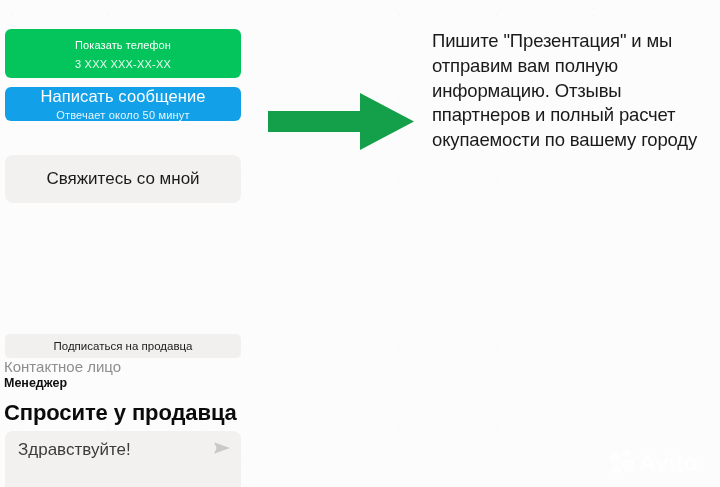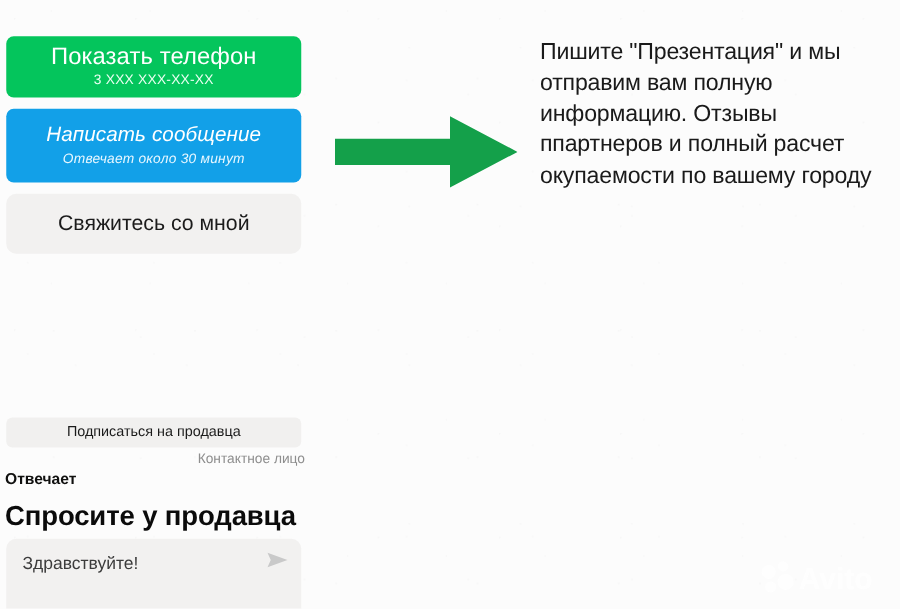--- a/index.html
+++ b/index.html
@@ -48,37 +48,36 @@
     user-select: none;
   }
 
   #btn-phone {
     top: 29px;
     height: 49px;
     background: #04c55c;
   }
   #btn-phone .btn-main {
     color: #ffffff;
-    font-size: 19px;
+    font-size: 11px;
     line-height: 19px;
     letter-spacing: 0.1px;
   }
   #btn-phone .btn-sub {
     color: #eafff2;
     font-size: 11px;
     line-height: 13px;
     margin-top: 3px;
     letter-spacing: 0.2px;
   }
 
   #btn-message {
     top: 87px;
-    height: 59px;
+    height: 34px;
     background: #12a0e8;
-    font-style: italic;
   }
   #btn-message .btn-main {
     color: #ffffff;
     font-size: 16.5px;
     line-height: 19px;
     letter-spacing: 0.1px;
   }
   #btn-message .btn-sub {
     color: #e8f7ff;
     font-size: 11px;
@@ -123,23 +122,22 @@
 
   
   #contact-person {
     position: absolute;
     left: 4px;
     top: 360px;
     width: 240px;
   }
   #contact-person .cp-label {
     color: #8e8e8e;
-    font-size: 11px;
+    font-size: 15px;
     line-height: 14px;
-    text-align: right;
   }
   #contact-person .cp-value {
     color: #10100f;
     font-size: 12.5px;
     line-height: 15px;
     font-weight: bold;
     margin-top: 2px;
   }
 
   
@@ -164,21 +162,21 @@
     box-sizing: border-box;
     background: #f2f1f0;
     border-radius: 8px 8px 0 0;
     cursor: text;
   }
   #chat-placeholder {
     position: absolute;
     left: 13px;
     top: 11px;
     color: #3c3c3c;
-    font-size: 14px;
+    font-size: 17px;
     line-height: 16px;
   }
   #send-icon {
     position: absolute;
     right: 9px;
     top: 8px;
     width: 20px;
     height: 18px;
     cursor: pointer;
   }
@@ -221,34 +219,34 @@
 
 <div id="screen">
 
   <div class="btn" id="btn-phone">
     <span class="btn-main">Показать телефон</span>
     <span class="btn-sub">3 XXX XXX-XX-XX</span>
   </div>
 
   <div class="btn" id="btn-message">
     <span class="btn-main">Написать сообщение</span>
-    <span class="btn-sub">Отвечает около 30 минут</span>
+    <span class="btn-sub">Отвечает около 50 минут</span>
   </div>
 
   <div class="btn" id="btn-contact">
     <span class="btn-main">Свяжитесь со мной</span>
   </div>
 
   <div id="btn-subscribe">
     <span class="btn-main">Подписаться на продавца</span>
   </div>
 
   <div id="contact-person">
     <div class="cp-label">Контактное лицо</div>
-    <div class="cp-value">Отвечает</div>
+    <div class="cp-value">Менеджер</div>
   </div>
 
   <div id="ask-heading">Спросите у продавца</div>
 
   <div id="chat-box">
     <div id="chat-placeholder">Здравствуйте!</div>
     <div id="send-icon">
       <svg width="20" height="18" viewBox="0 0 20 18" xmlns="http://www.w3.org/2000/svg">
         <path d="M2 3.2 L18 9 L2 14.8 L4.6 9 Z" fill="#c9c9c9"></path>
       </svg>

